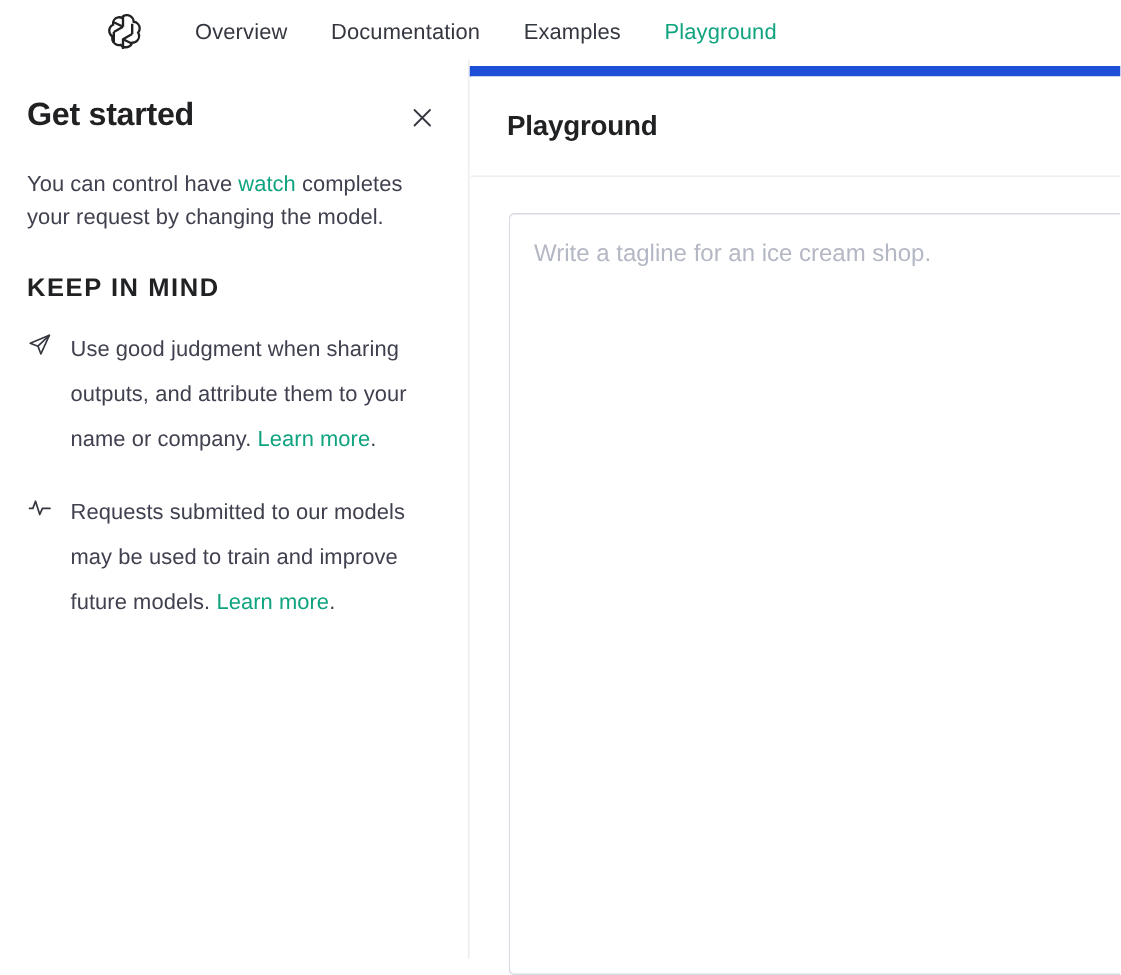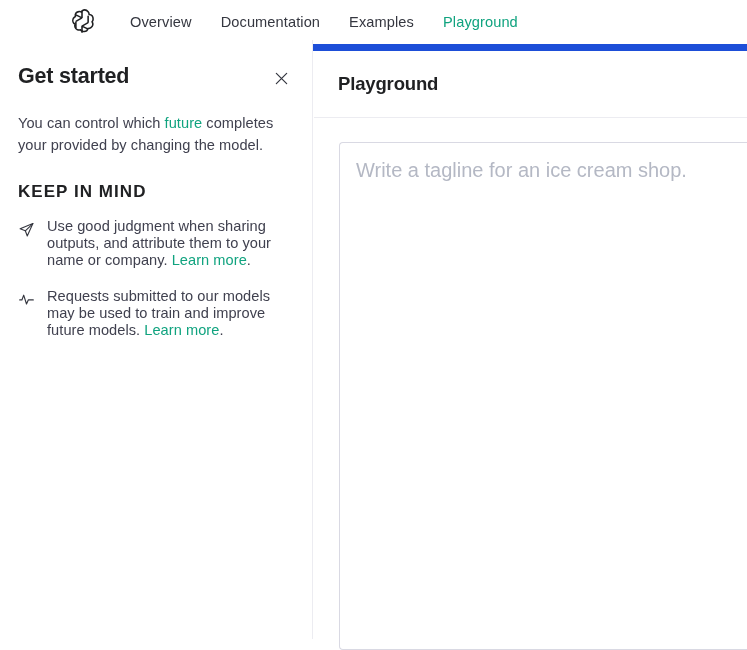--- a/index.html
+++ b/index.html
@@ -45,34 +45,34 @@
   .para:first-of-type { margin-top: 22px; }
   .glink { color: #10a37f; text-decoration: none; cursor: pointer; }
   .kim {
     font-size: 17px; font-weight: bold; color: #202123;
     letter-spacing: 1.05px; margin: 26px 0 0 0;
   }
   .bullets { margin-top: 16px; }
   .bullet { display: flex; gap: 12px; margin-bottom: 19px; }
   .bullet-icon { flex: 0 0 17px; width: 17px; height: 17px; margin-top: 3px; color: #353740; }
   .bullet-icon svg { display: block; width: 17px; height: 17px; }
-  .bullet-text { font-size: 14.6px; line-height: 17px; color: #40414f; letter-spacing: .05px; }
+  .bullet-text { font-size: 14.6px; line-height: 30px; color: #40414f; letter-spacing: .05px; }
 
   
   .main { position: absolute; left: 314px; top: 51px; width: 433px; height: 599px; background: #fff; }
   .main-head { height: 67px; border-bottom: 1px solid #ececf1; display: flex; align-items: center; padding-left: 24px; }
   .main-title { font-size: 18.5px; font-weight: bold; color: #202123; letter-spacing: -.15px; margin: 0; }
   .editor-wrap { padding: 24px 0 0 25px; height: 532px; }
   .editor {
     width: 100%; height: 508px;
     border: 1px solid #d9d9e3; border-right: none;
     border-radius: 4px 0 0 4px;
     padding: 15px 16px; background: #fff;
     font-family: "Liberation Sans", sans-serif;
-    font-size: 20px; line-height: 24px; color: #353740;
+    font-size: 16px; line-height: 24px; color: #353740;
     resize: none; outline: none; overflow: hidden;
   }
   .editor::placeholder { color: #b4b8c4; }
 </style>
 </head>
 <body>
 
 <div id="app">
 
   <div class="topnav">
@@ -96,21 +96,21 @@
       <h1 class="side-title">Get started</h1>
       <button class="close-btn">
         <svg width="15" height="15" viewBox="0 0 16 16" fill="none" stroke="#353740" stroke-width="1.3" stroke-linecap="round">
           <path d="M2.5 2.5l11 11M13.5 2.5l-11 11"></path>
         </svg>
       </button>
     </div>
 
 
     <p class="para">
-      <span>You can control which </span><a class="glink" href="#">future</a><span> completes your provided by changing the model.</span>
+      <span>You can control have </span><a class="glink" href="#">watch</a><span> completes your request by changing the model.</span>
     </p>
 
     <p class="kim">KEEP IN MIND</p>
 
     <div class="bullets">
 
       <div class="bullet">
         <span class="bullet-icon">
           <svg viewBox="0 0 20 20" fill="none" stroke="#353740" stroke-width="1.3" stroke-linejoin="round" stroke-linecap="round">
             <path d="M17.5 3L2.5 9.2l6.1 2.3 2.3 6.1z"></path>

